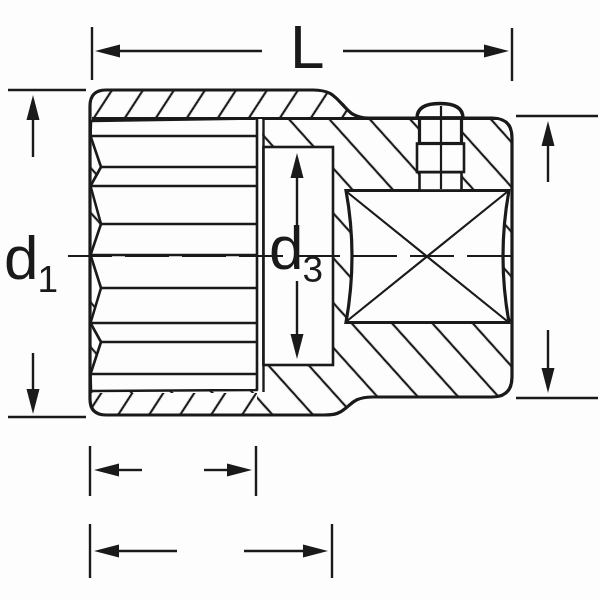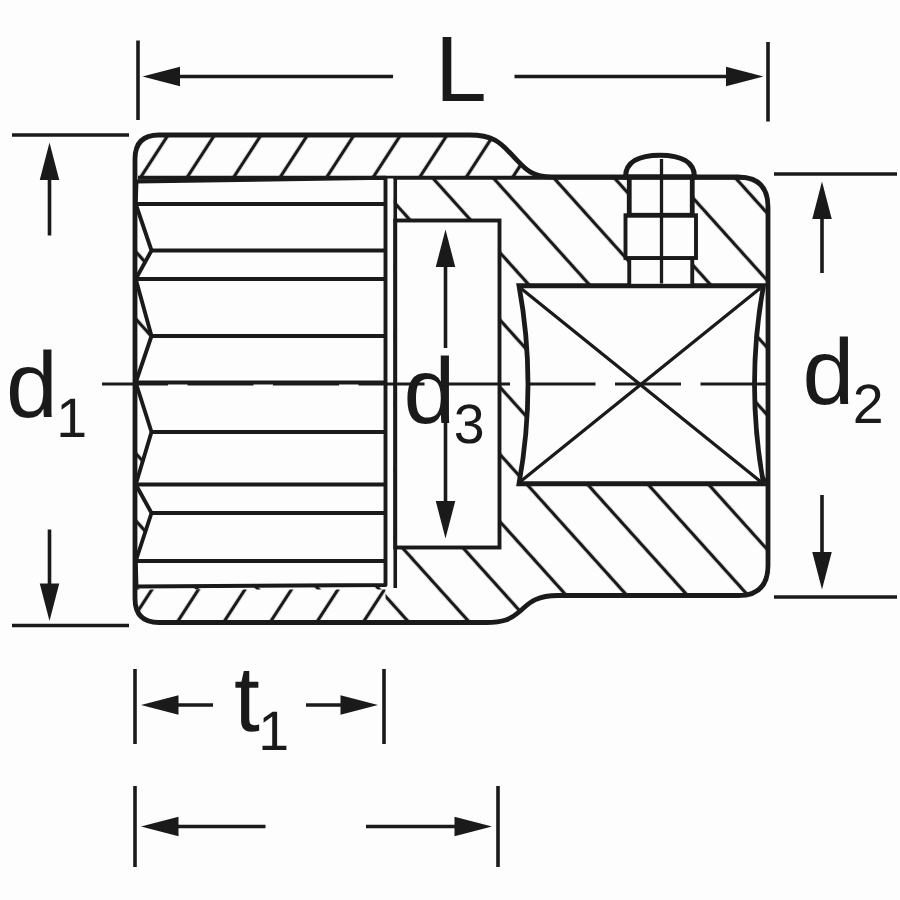--- a/index.html
+++ b/index.html
@@ -4,21 +4,21 @@
 <style>
   html,body{margin:0;padding:0;background:#fdfdfd;}
   .canvas{position:relative;width:600px;height:600px;background:#fdfdfd;overflow:hidden;
           font-family:"Liberation Sans", sans-serif;}
   svg{position:absolute;left:0;top:0;}
   .dim-label{position:absolute;color:#1a1a1a;font-size:62px;line-height:1;letter-spacing:-1px;
              font-family:"Liberation Sans", sans-serif;white-space:nowrap;}
   .dim-sub{font-size:37px;vertical-align:-13px;letter-spacing:0;}
   .lbl-L{left:290px;top:16px;}
   .lbl-d1{left:4px;top:227px;}
-  .lbl-d3{left:269px;top:231px;}
+  .lbl-d3{left:269px;top:217px;}
   .lbl-d2{left:535px;top:218px;}
   .lbl-t1{left:156px;top:436px;}
   .lbl-t2{left:190px;top:514px;}
 </style>
 </head>
 <body>
 
 <div class="canvas">
 
 <svg width="600" height="600" viewBox="0 0 600 600">
@@ -161,22 +161,16 @@
 </div>
 
 <div class="dim-label lbl-d1">
   <span>d</span><span class="dim-sub">1</span>
 </div>
 
 <div class="dim-label lbl-d3">
   <span>d</span><span class="dim-sub">3</span>
 </div>
 
-<div class="dim-label lbl-d2">
-  <span>d</span><span class="dim-sub">2</span>
-</div>
 
-<div class="dim-label lbl-t1">
-  <span>t</span><span class="dim-sub">1</span>
-</div>
 
 
 </div>
 
 </body></html>

